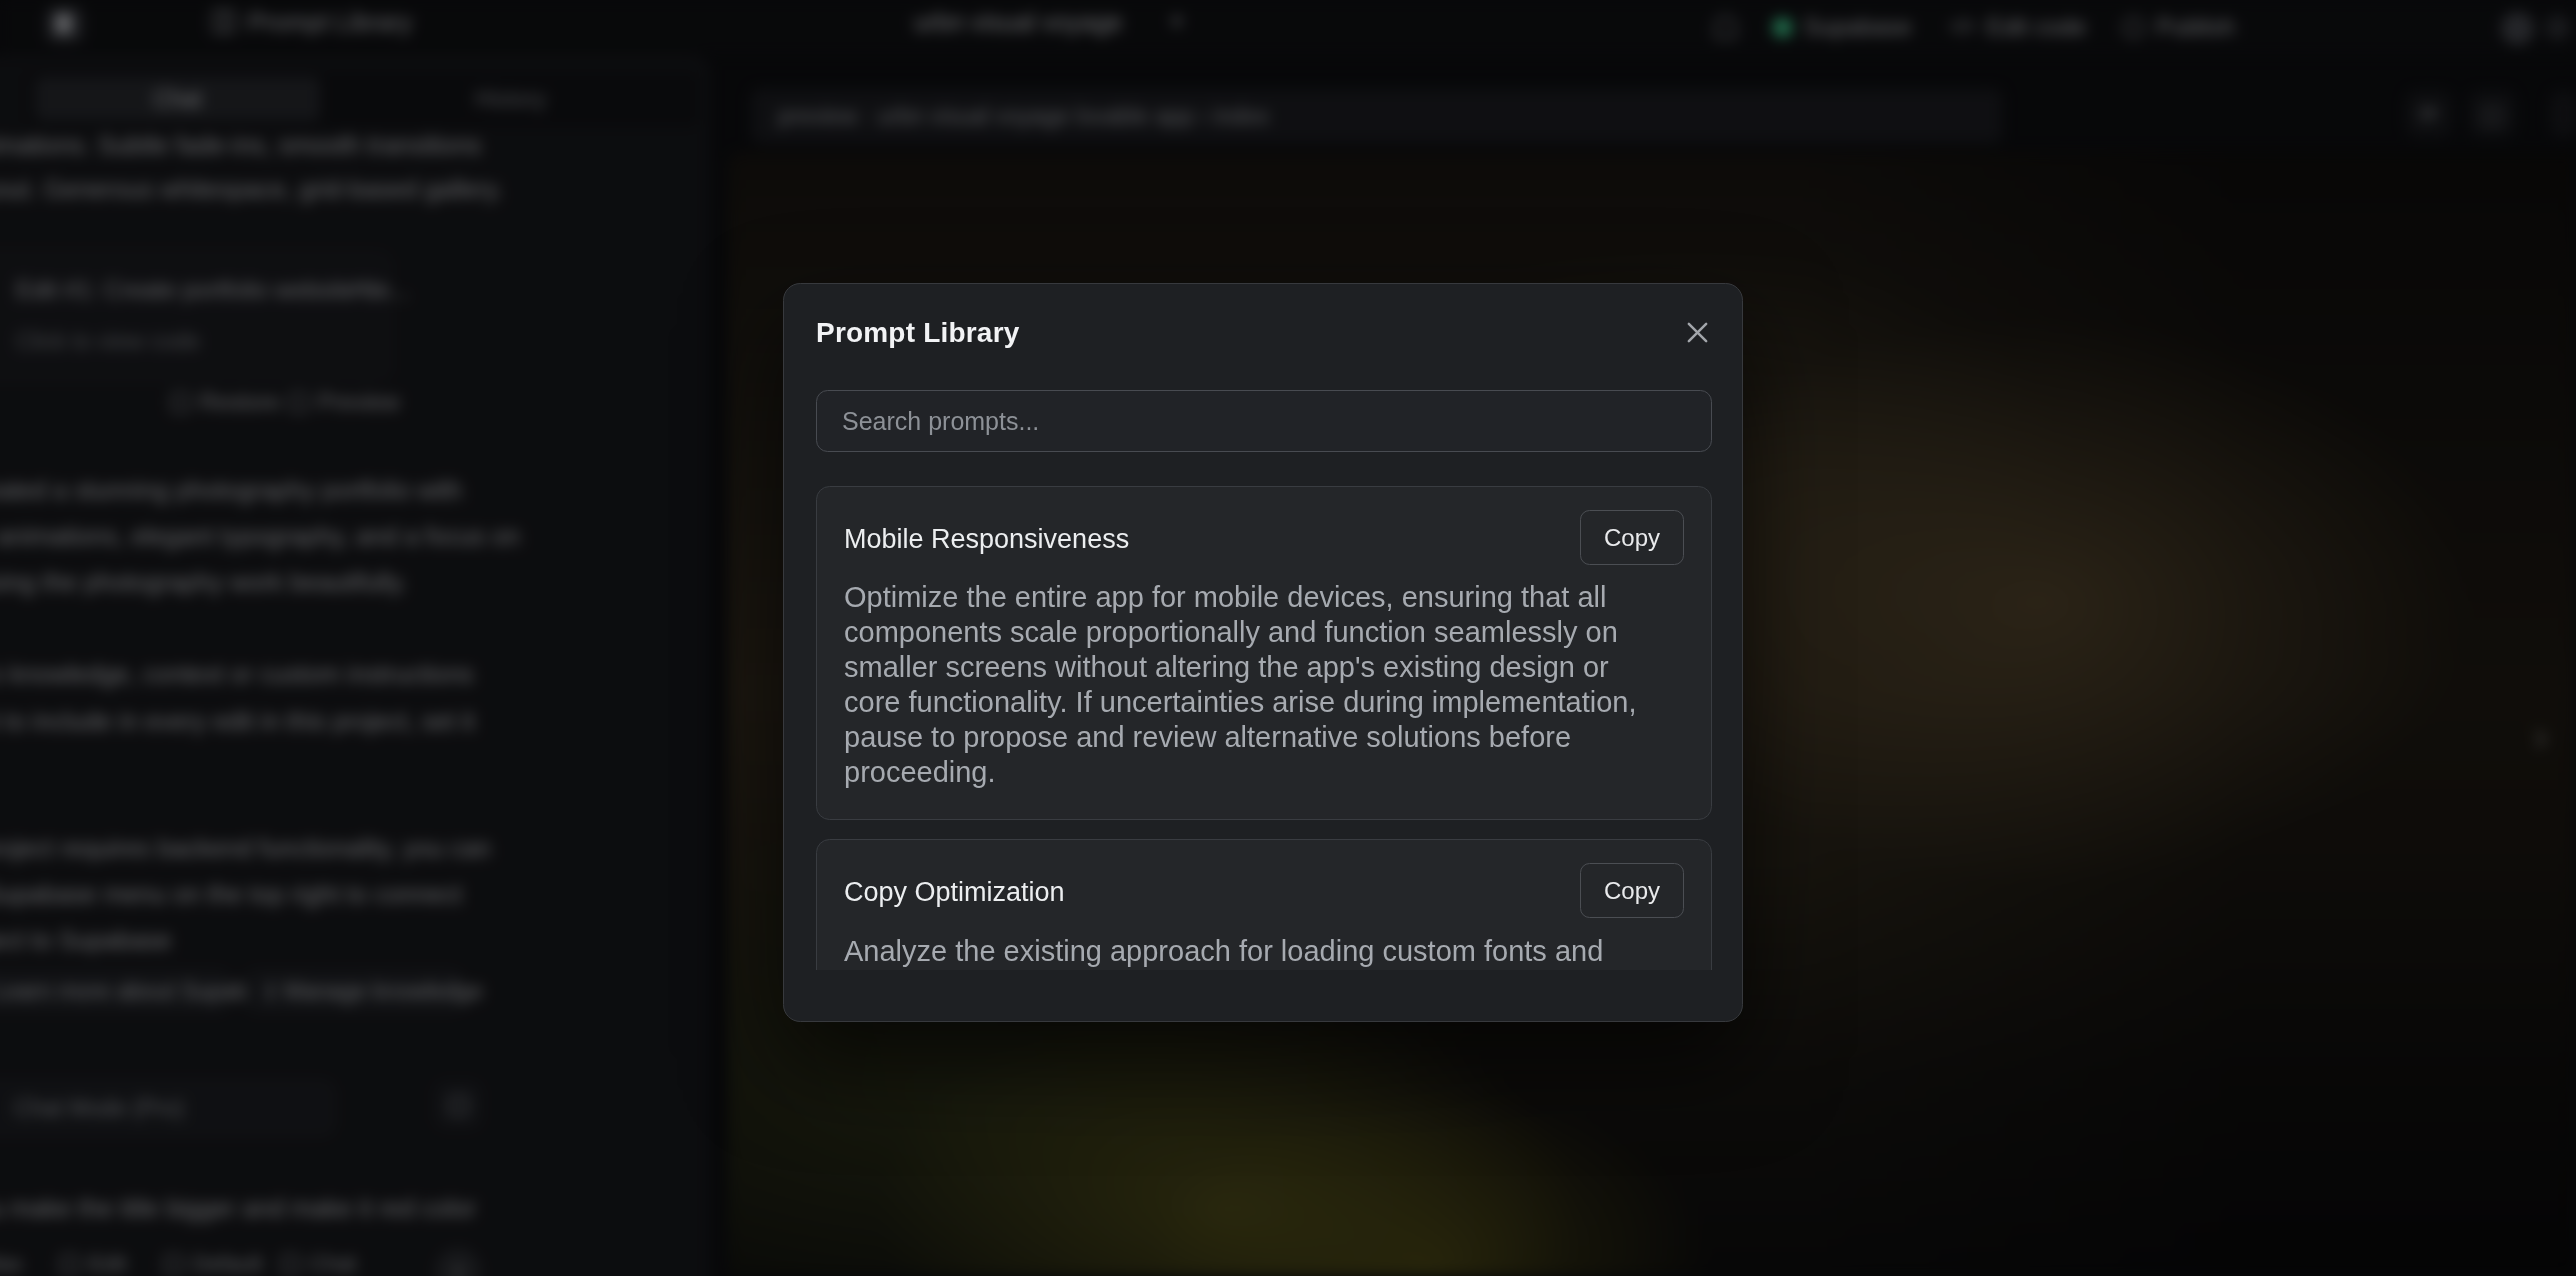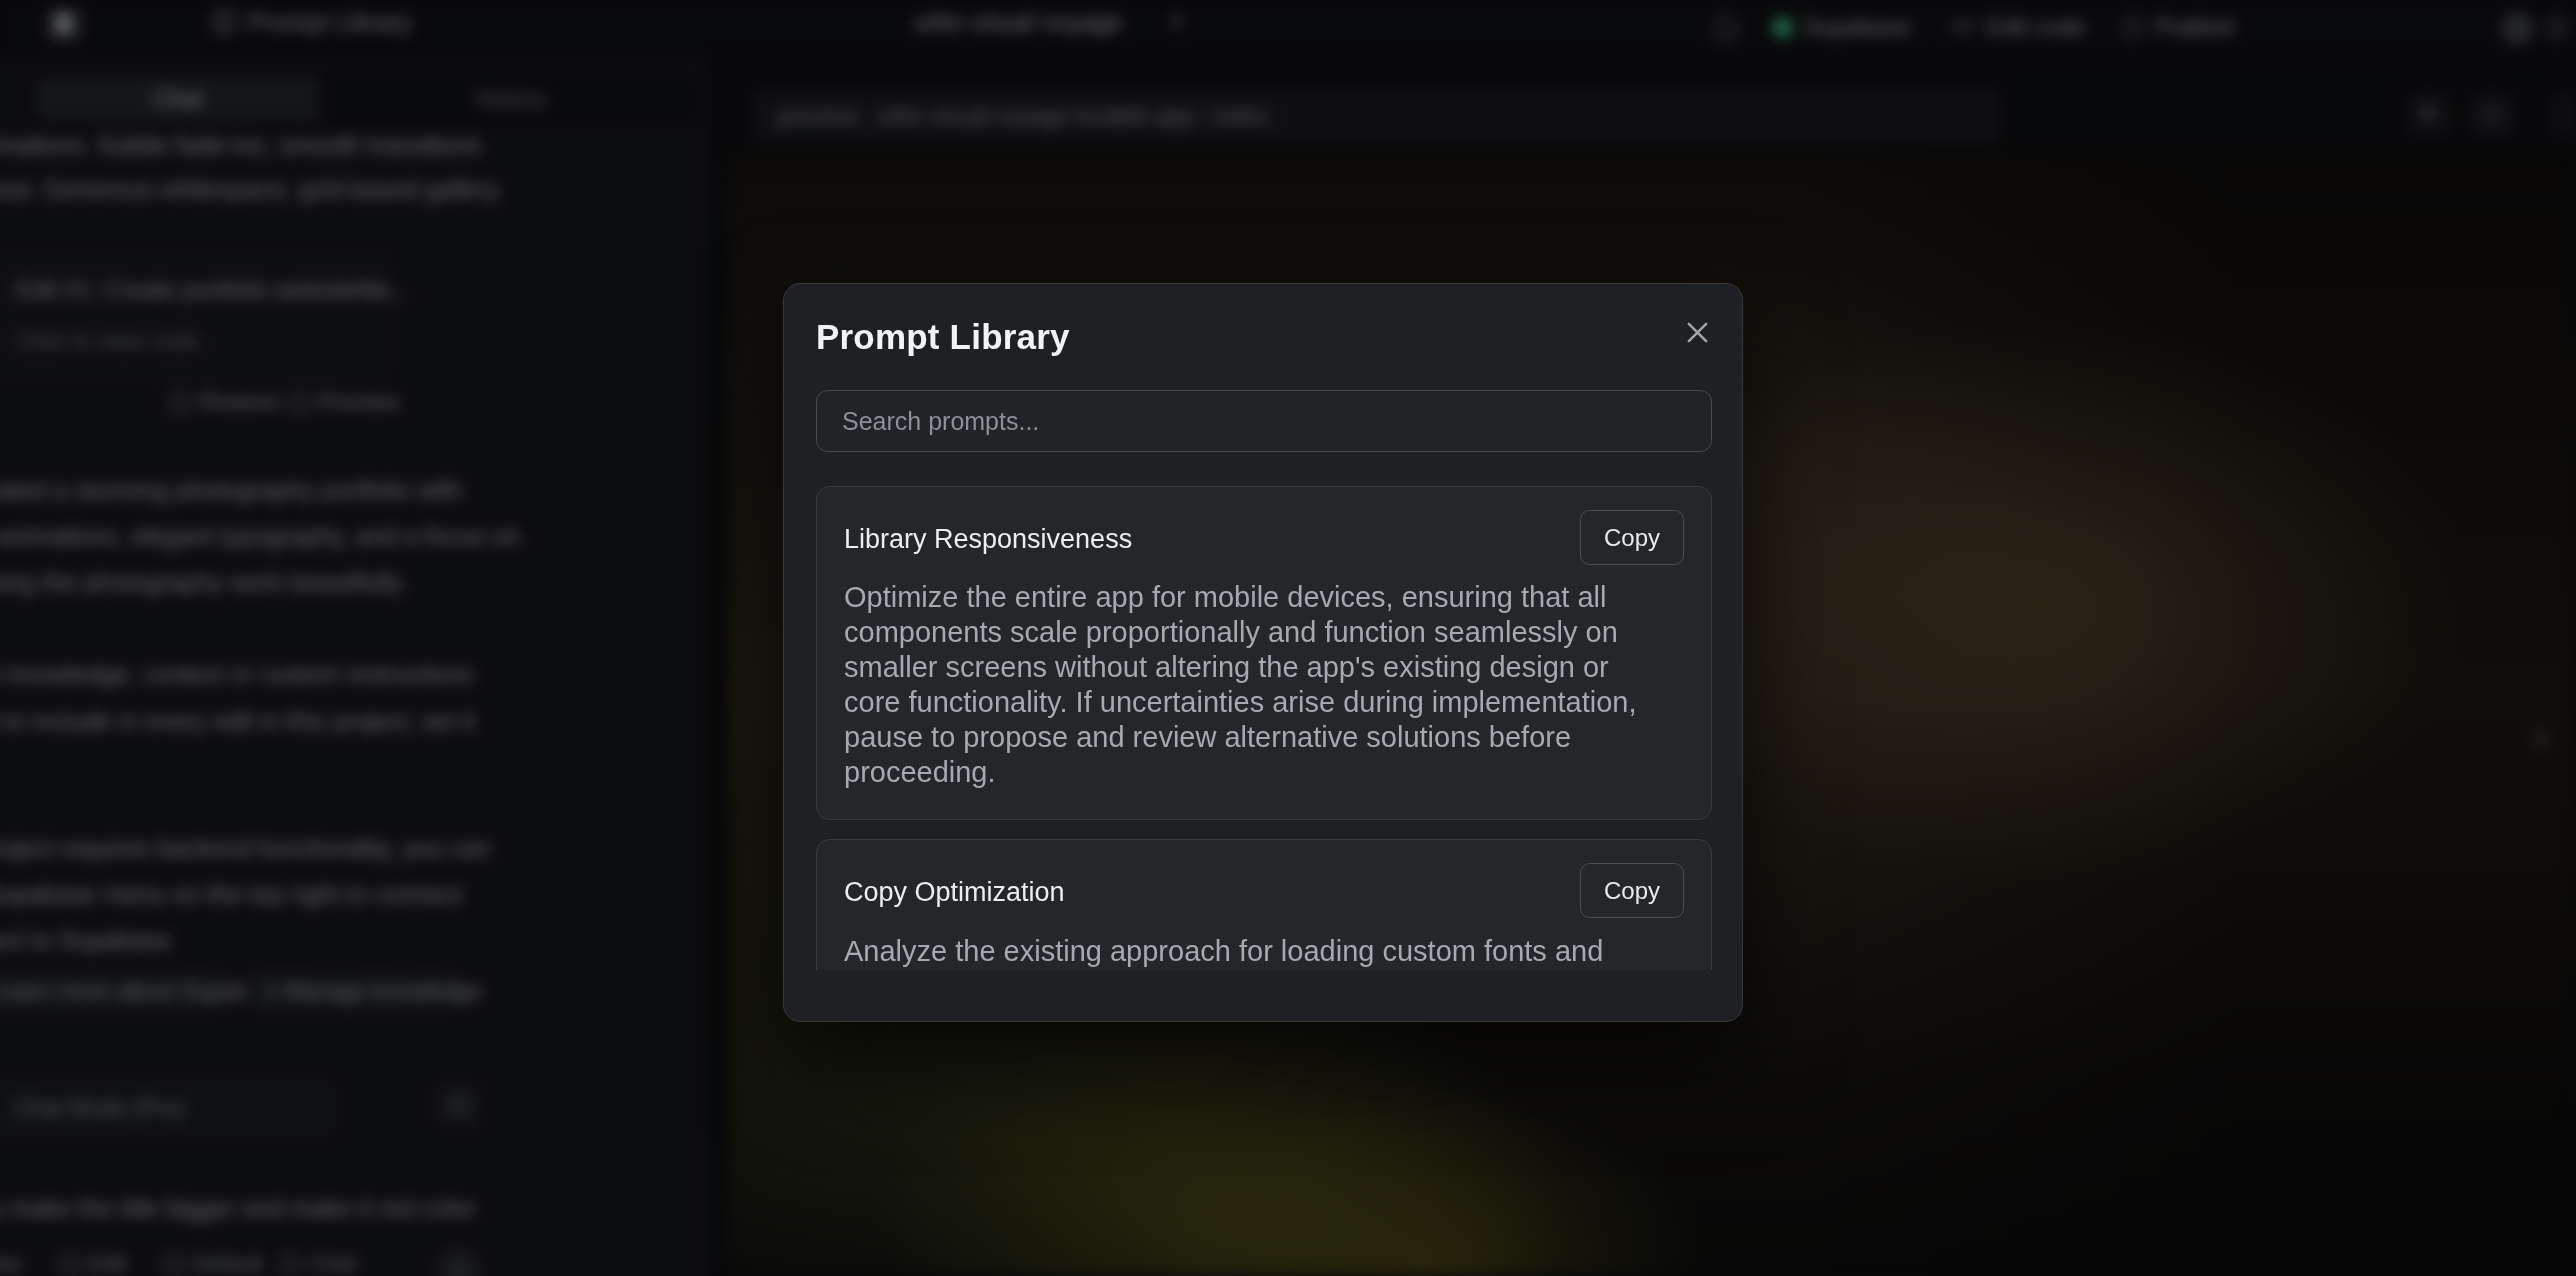--- a/index.html
+++ b/index.html
@@ -58,21 +58,21 @@
       radial-gradient(404px 250px at 38% 99%, rgba(140,130,24,0.40), transparent 70%),
       linear-gradient(90deg, rgba(0,0,0,0) 58%, rgba(0,0,0,0.45) 82%),
       linear-gradient(180deg,#15120c 0%,#241f14 25%,#332a1a 48%,#2a2416 63%,#15130d 82%,#0a0a08 100%);}
   .pv-chev{position:absolute;left:2534px;top:714px;font-size:40px;color:rgba(235,235,235,0.55);}
 
   
   .overlay{position:absolute;inset:0;background:rgba(3,4,6,0.50);}
 
   
   .modal{position:absolute;left:783px;top:283px;width:960px;height:739px;background:#1e2023;border:1px solid #37393d;border-radius:17.3px;box-shadow:0 39px 96px rgba(0,0,0,0.65);}
-  .modal-title{position:absolute;left:32px;top:33px;font-size:35px;font-weight:600;color:#f2f3f5;letter-spacing:0.2px;}
+  .modal-title{position:absolute;left:32px;top:33px;font-size:28px;font-weight:600;color:#f2f3f5;letter-spacing:0.2px;}
   .modal-close{position:absolute;right:27px;top:31px;width:35px;height:35px;display:flex;align-items:center;justify-content:center;cursor:pointer;}
   .modal-search{position:absolute;left:32px;top:106px;width:896px;height:62px;background:#212327;border:1.4px solid #484b51;border-radius:11.6px;padding:0 25px;font-size:25px;color:#e8e9eb;outline:none;}
   .modal-search::placeholder{color:#8d9197;}
   .modal-list{position:absolute;left:32px;top:202px;width:896px;height:484px;overflow:hidden;}
   .pcard{position:relative;width:896px;background:#242629;border:1px solid #393c41;border-radius:13.5px;padding:23px 27px 29px 27px;margin-bottom:19px;}
   .pcard-head{display:flex;align-items:flex-start;justify-content:space-between;}
   .pcard-title{font-size:27px;font-weight:500;color:#eceef0;padding-top:13.5px;}
   .copy-btn{background:transparent;border:1px solid #4b4e53;border-radius:9.6px;color:#e9eaec;font-size:24px;padding:12.5px 23px;cursor:pointer;}
   .pcard-desc{margin-top:15.4px;font-size:29px;line-height:35px;color:#a6aab0;max-width:818px;}
 </style>
@@ -205,21 +205,21 @@
         <line x1="22" y1="4" x2="4" y2="22" stroke="#a3a6ab" stroke-width="2.6" stroke-linecap="round"></line>
       </svg>
     </div>
 
     <input class="modal-search" type="text" value="" placeholder="Search prompts..." style="">
 
     <div class="modal-list">
 
       <div class="pcard">
         <div class="pcard-head">
-          <div class="pcard-title">Library Responsiveness</div>
+          <div class="pcard-title">Mobile Responsiveness</div>
           <button class="copy-btn">Copy</button>
         </div>
         <div class="pcard-desc">Optimize the entire app for mobile devices, ensuring that all components scale proportionally and function seamlessly on smaller screens without altering the app's existing design or core functionality. If uncertainties arise during implementation, pause to propose and review alternative solutions before proceeding.</div>
       </div>
 
       <div class="pcard">
         <div class="pcard-head">
           <div class="pcard-title">Copy Optimization</div>
           <button class="copy-btn">Copy</button>
         </div>

